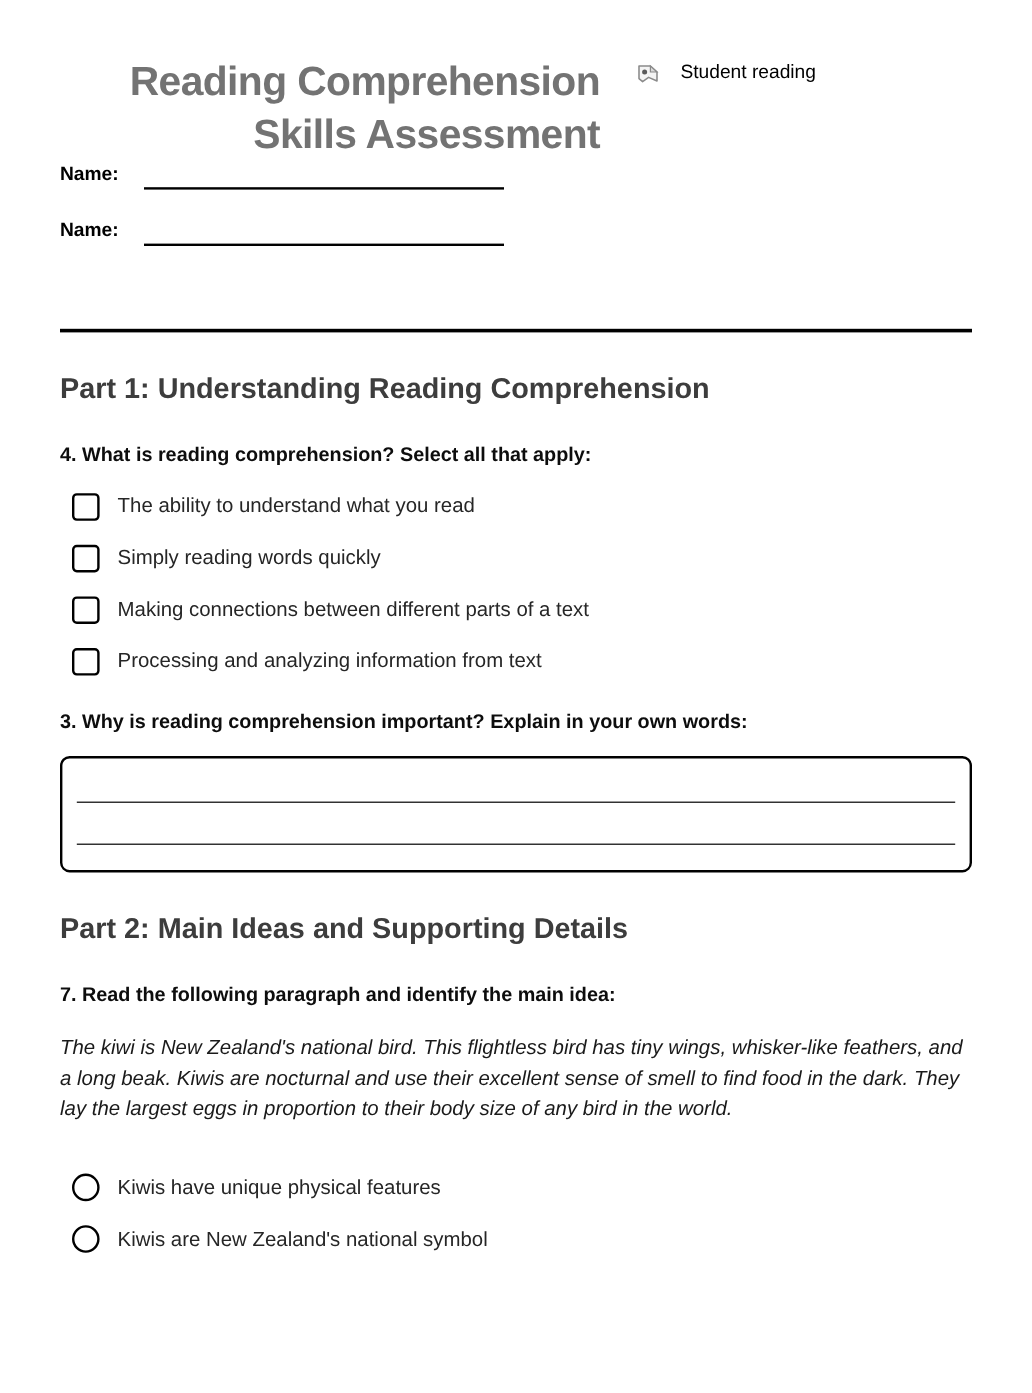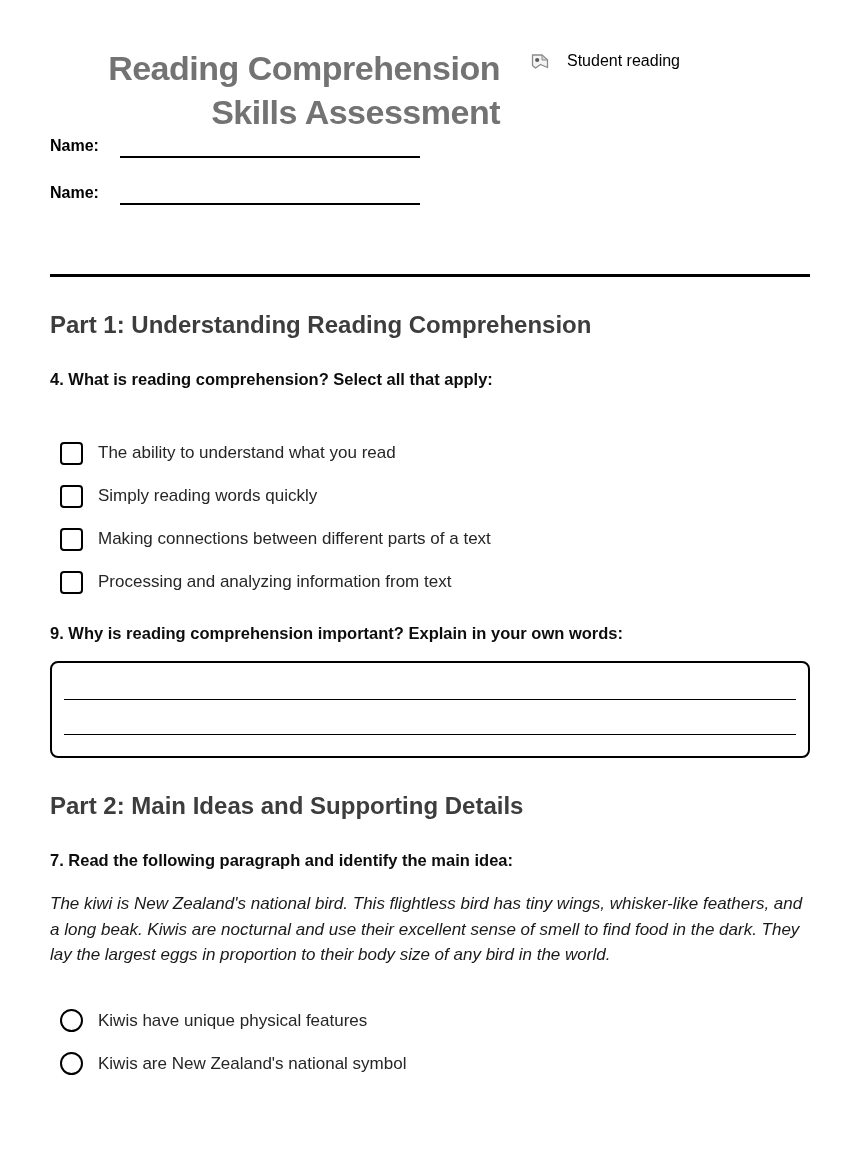--- a/index.html
+++ b/index.html
@@ -77,21 +77,21 @@
     color: #3d3d3d;
   }
   .question {
     margin: 29px 0 0 0;
     font-size: 16.5px;
     line-height: 20px;
     font-weight: bold;
     color: #0d0d0d;
   }
   
-  .options { margin-top: 52px; }
+  .options { margin-top: 21px; }
   .opt-row {
     display: flex;
     align-items: center;
     height: 24px;
     margin-bottom: 19px;
     margin-left: 10px;
     cursor: pointer;
   }
   .checkbox {
     width: 23px;
@@ -189,21 +189,21 @@
     <div class="opt-row">
       <span class="checkbox"></span>
       <span class="opt-label">Making connections between different parts of a text</span>
     </div>
     <div class="opt-row">
       <span class="checkbox"></span>
       <span class="opt-label">Processing and analyzing information from text</span>
     </div>
   </div>
 
-  <p class="question">9. Why is reading comprehension important? Explain in your own words:</p>
+  <p class="question">3. Why is reading comprehension important? Explain in your own words:</p>
 
   <div class="answer-box">
     <div class="answer-line l1"></div>
     <div class="answer-line l2"></div>
   </div>
 
   <h2 class="section-heading">Part 2: Main Ideas and Supporting Details</h2>
 
   <p class="question">7. Read the following paragraph and identify the main idea:</p>
 

